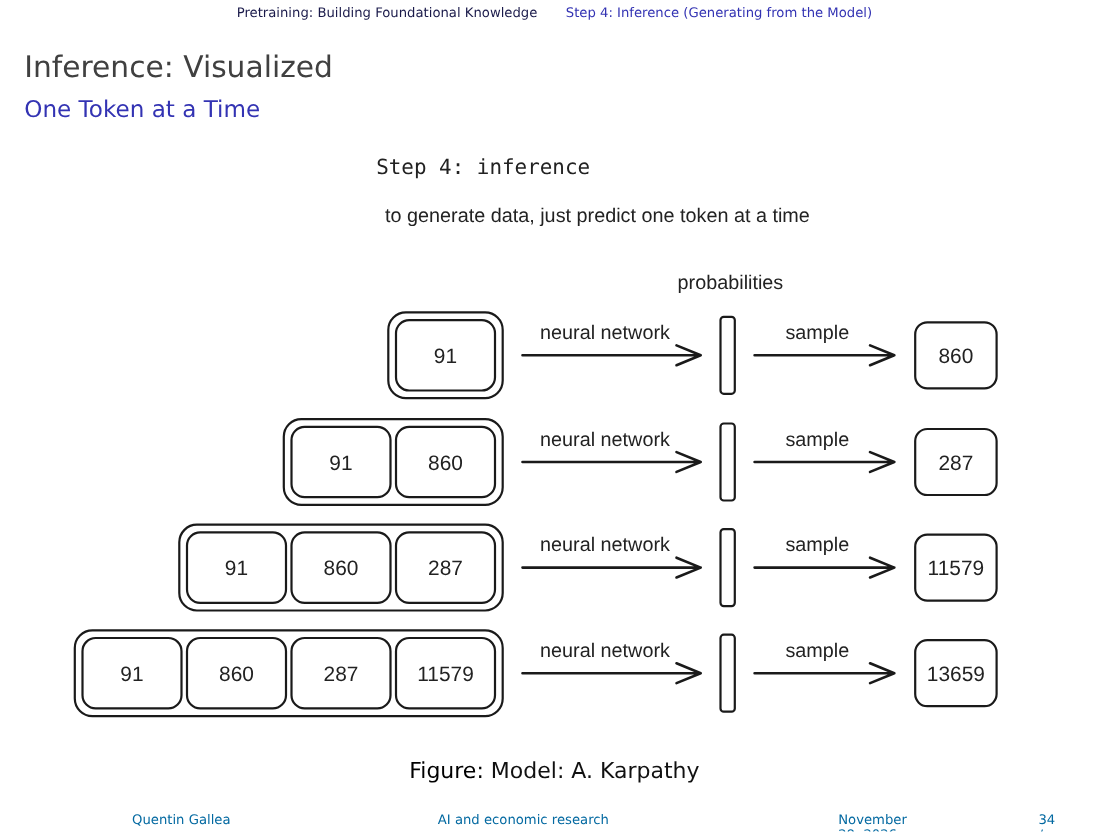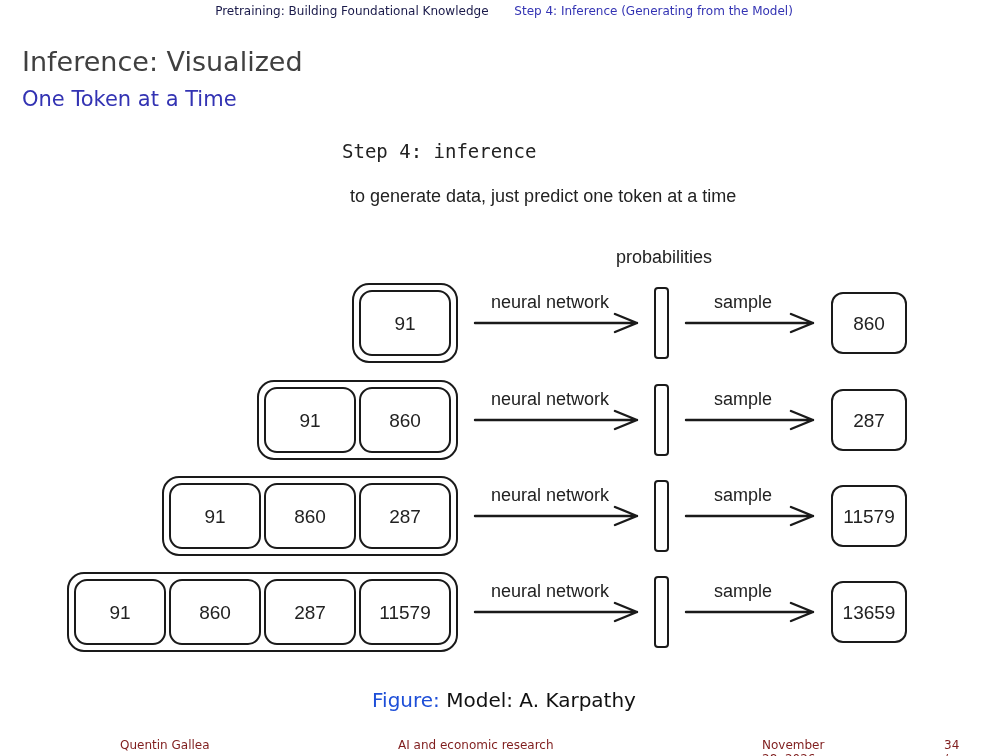--- a/index.html
+++ b/index.html
@@ -29,24 +29,24 @@
     }
     .desc { font-family: "Liberation Sans", sans-serif; font-size: 18px; fill: #222; }
     .lbl { font-family: "Liberation Sans", sans-serif; font-size: 18px; fill: #222; }
     .tok { font-family: "Liberation Sans", sans-serif; font-size: 19px; fill: #222; }
     .box { fill: none; stroke: #1a1a1a; stroke-width: 2; }
     .arrow { fill: none; stroke: #1a1a1a; stroke-width: 2.4; stroke-linecap: round; stroke-linejoin: round; }
     .caption {
       position: absolute; top: 688px; left: 0; width: 1008px; text-align: center;
       font-size: 20px; color: #111;
     }
-    .caption .cap-label { color: #1d4ed8; }
+    .caption .cap-label { color: #000000; }
     .footer {
       position: absolute; top: 738px; left: 0; width: 808px; height: 16px;
-      font-size: 12px; color: #7f1d1d;
+      font-size: 12px; color: #0369a1;
     }
     .footer span { position: absolute; }
     .f-author { left: 120px; }
     .f-title { left: 398px; }
     .f-date { left: 762px; }
     .f-page { left: 944px; }
   </style>
 </head>
 <body>
 

